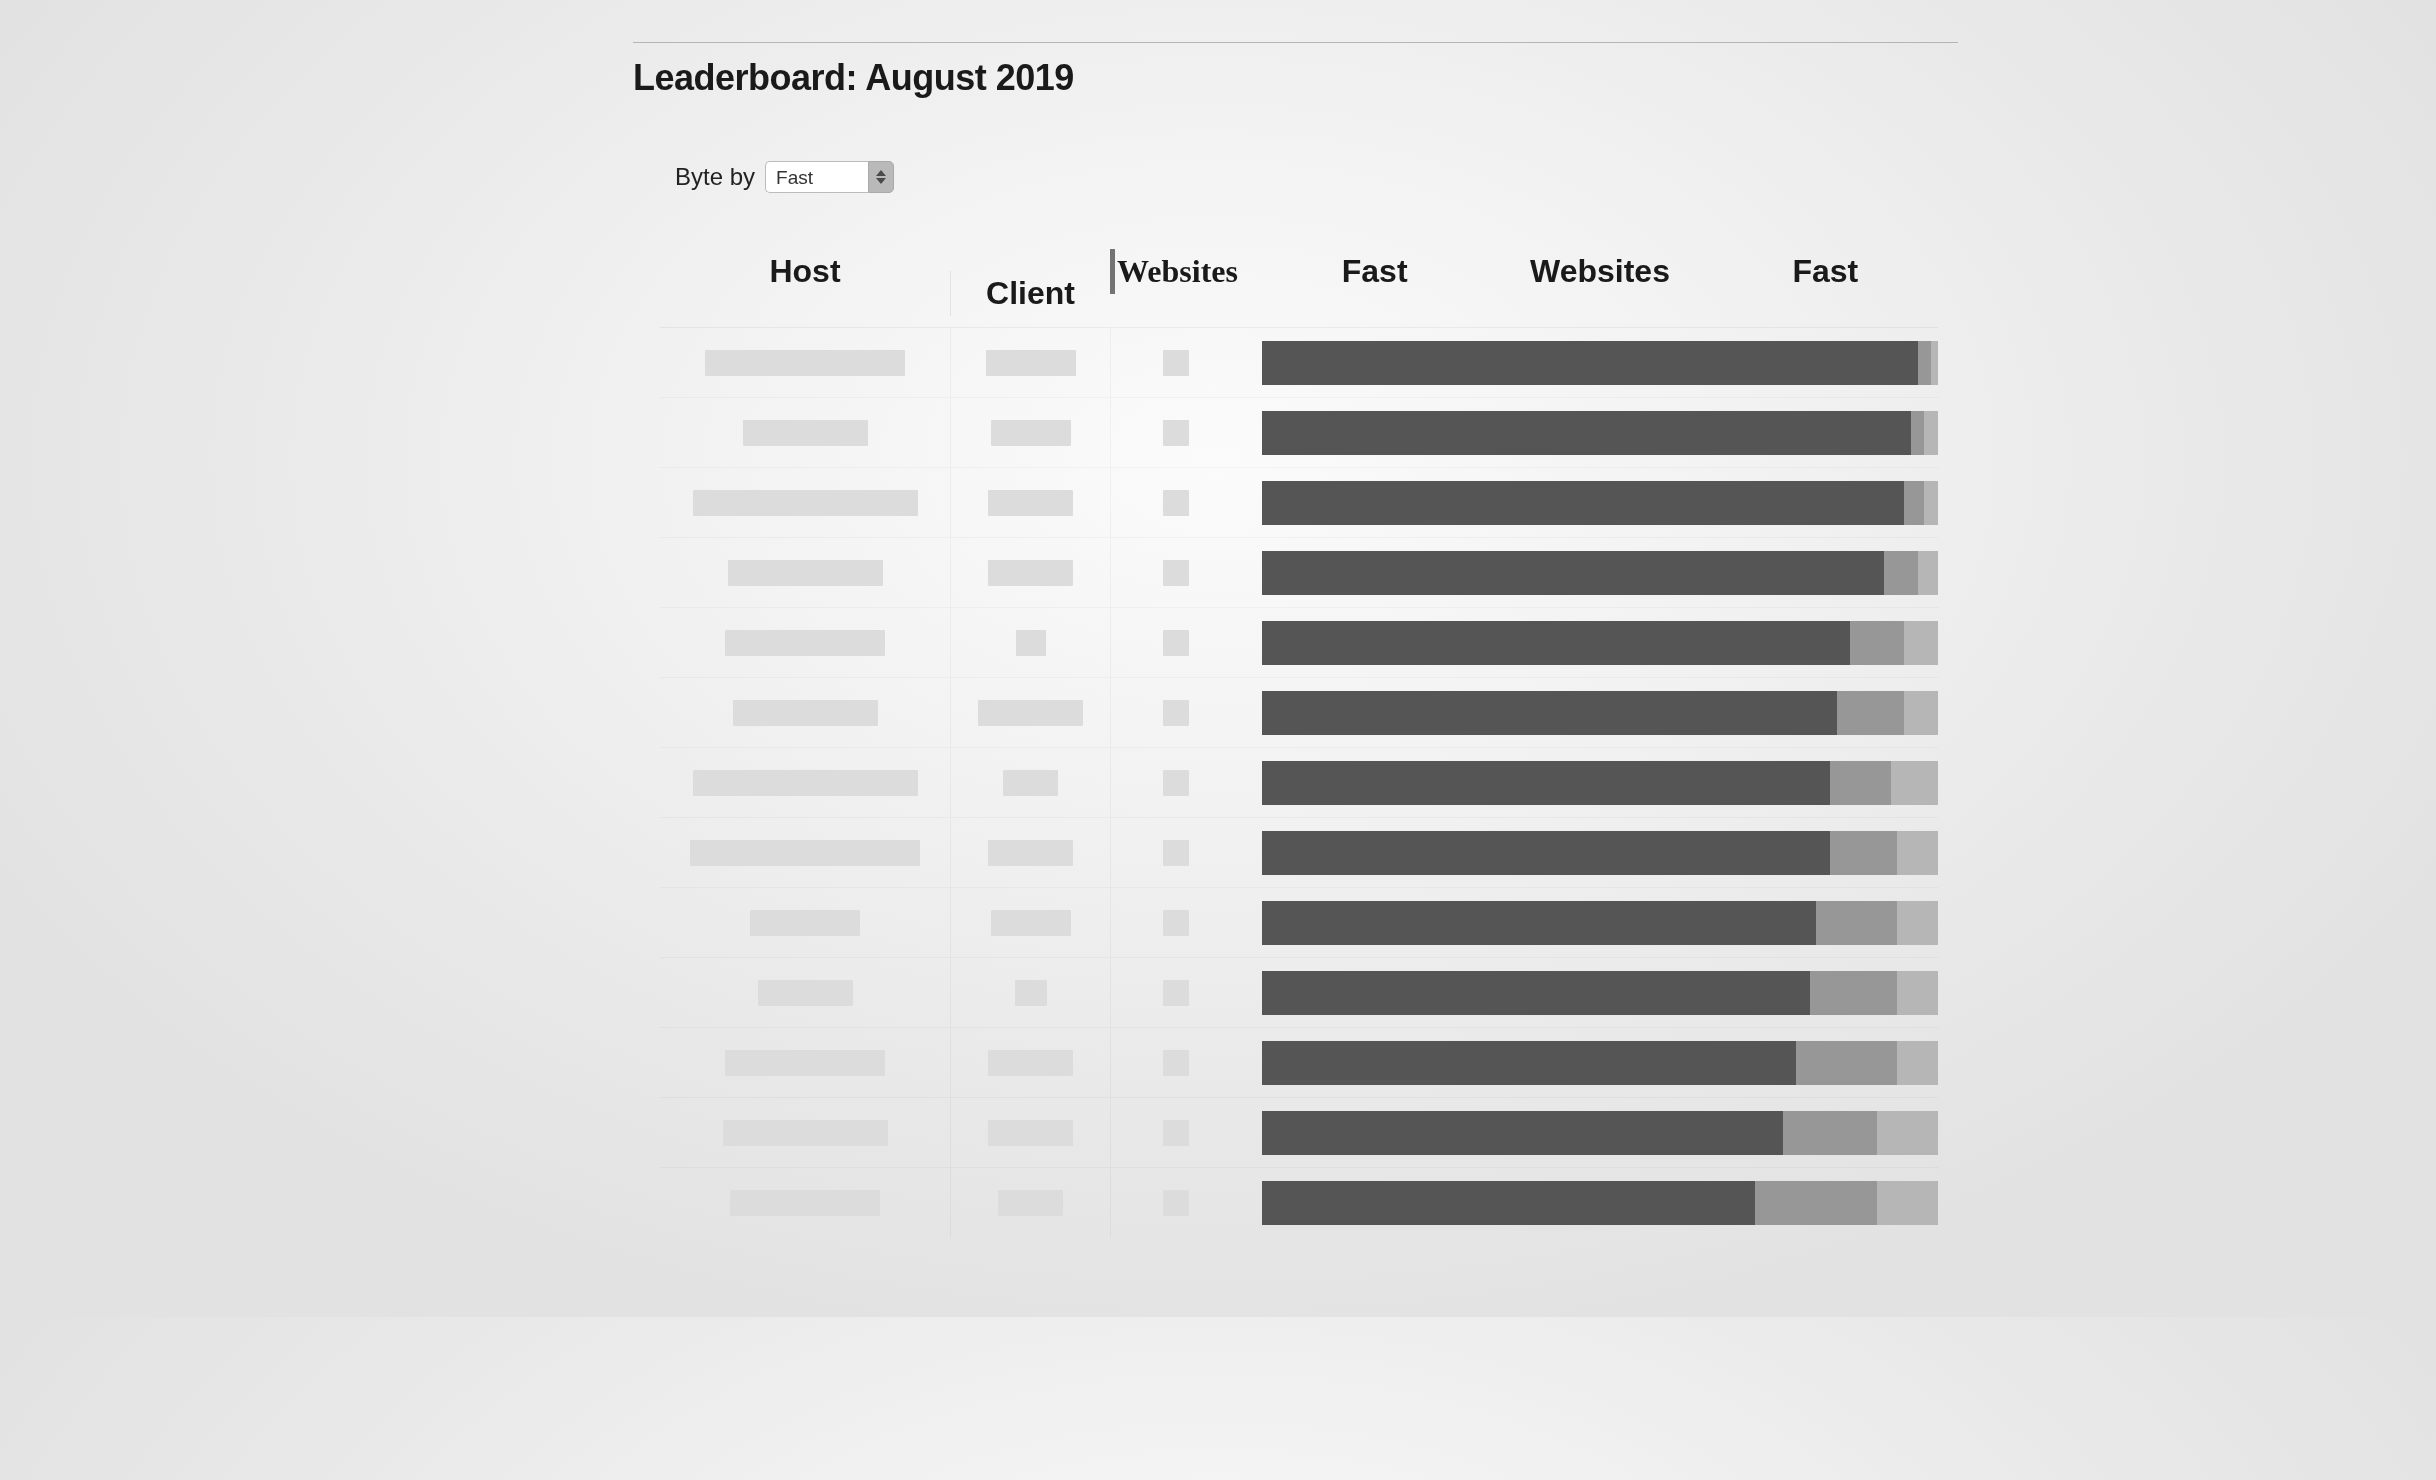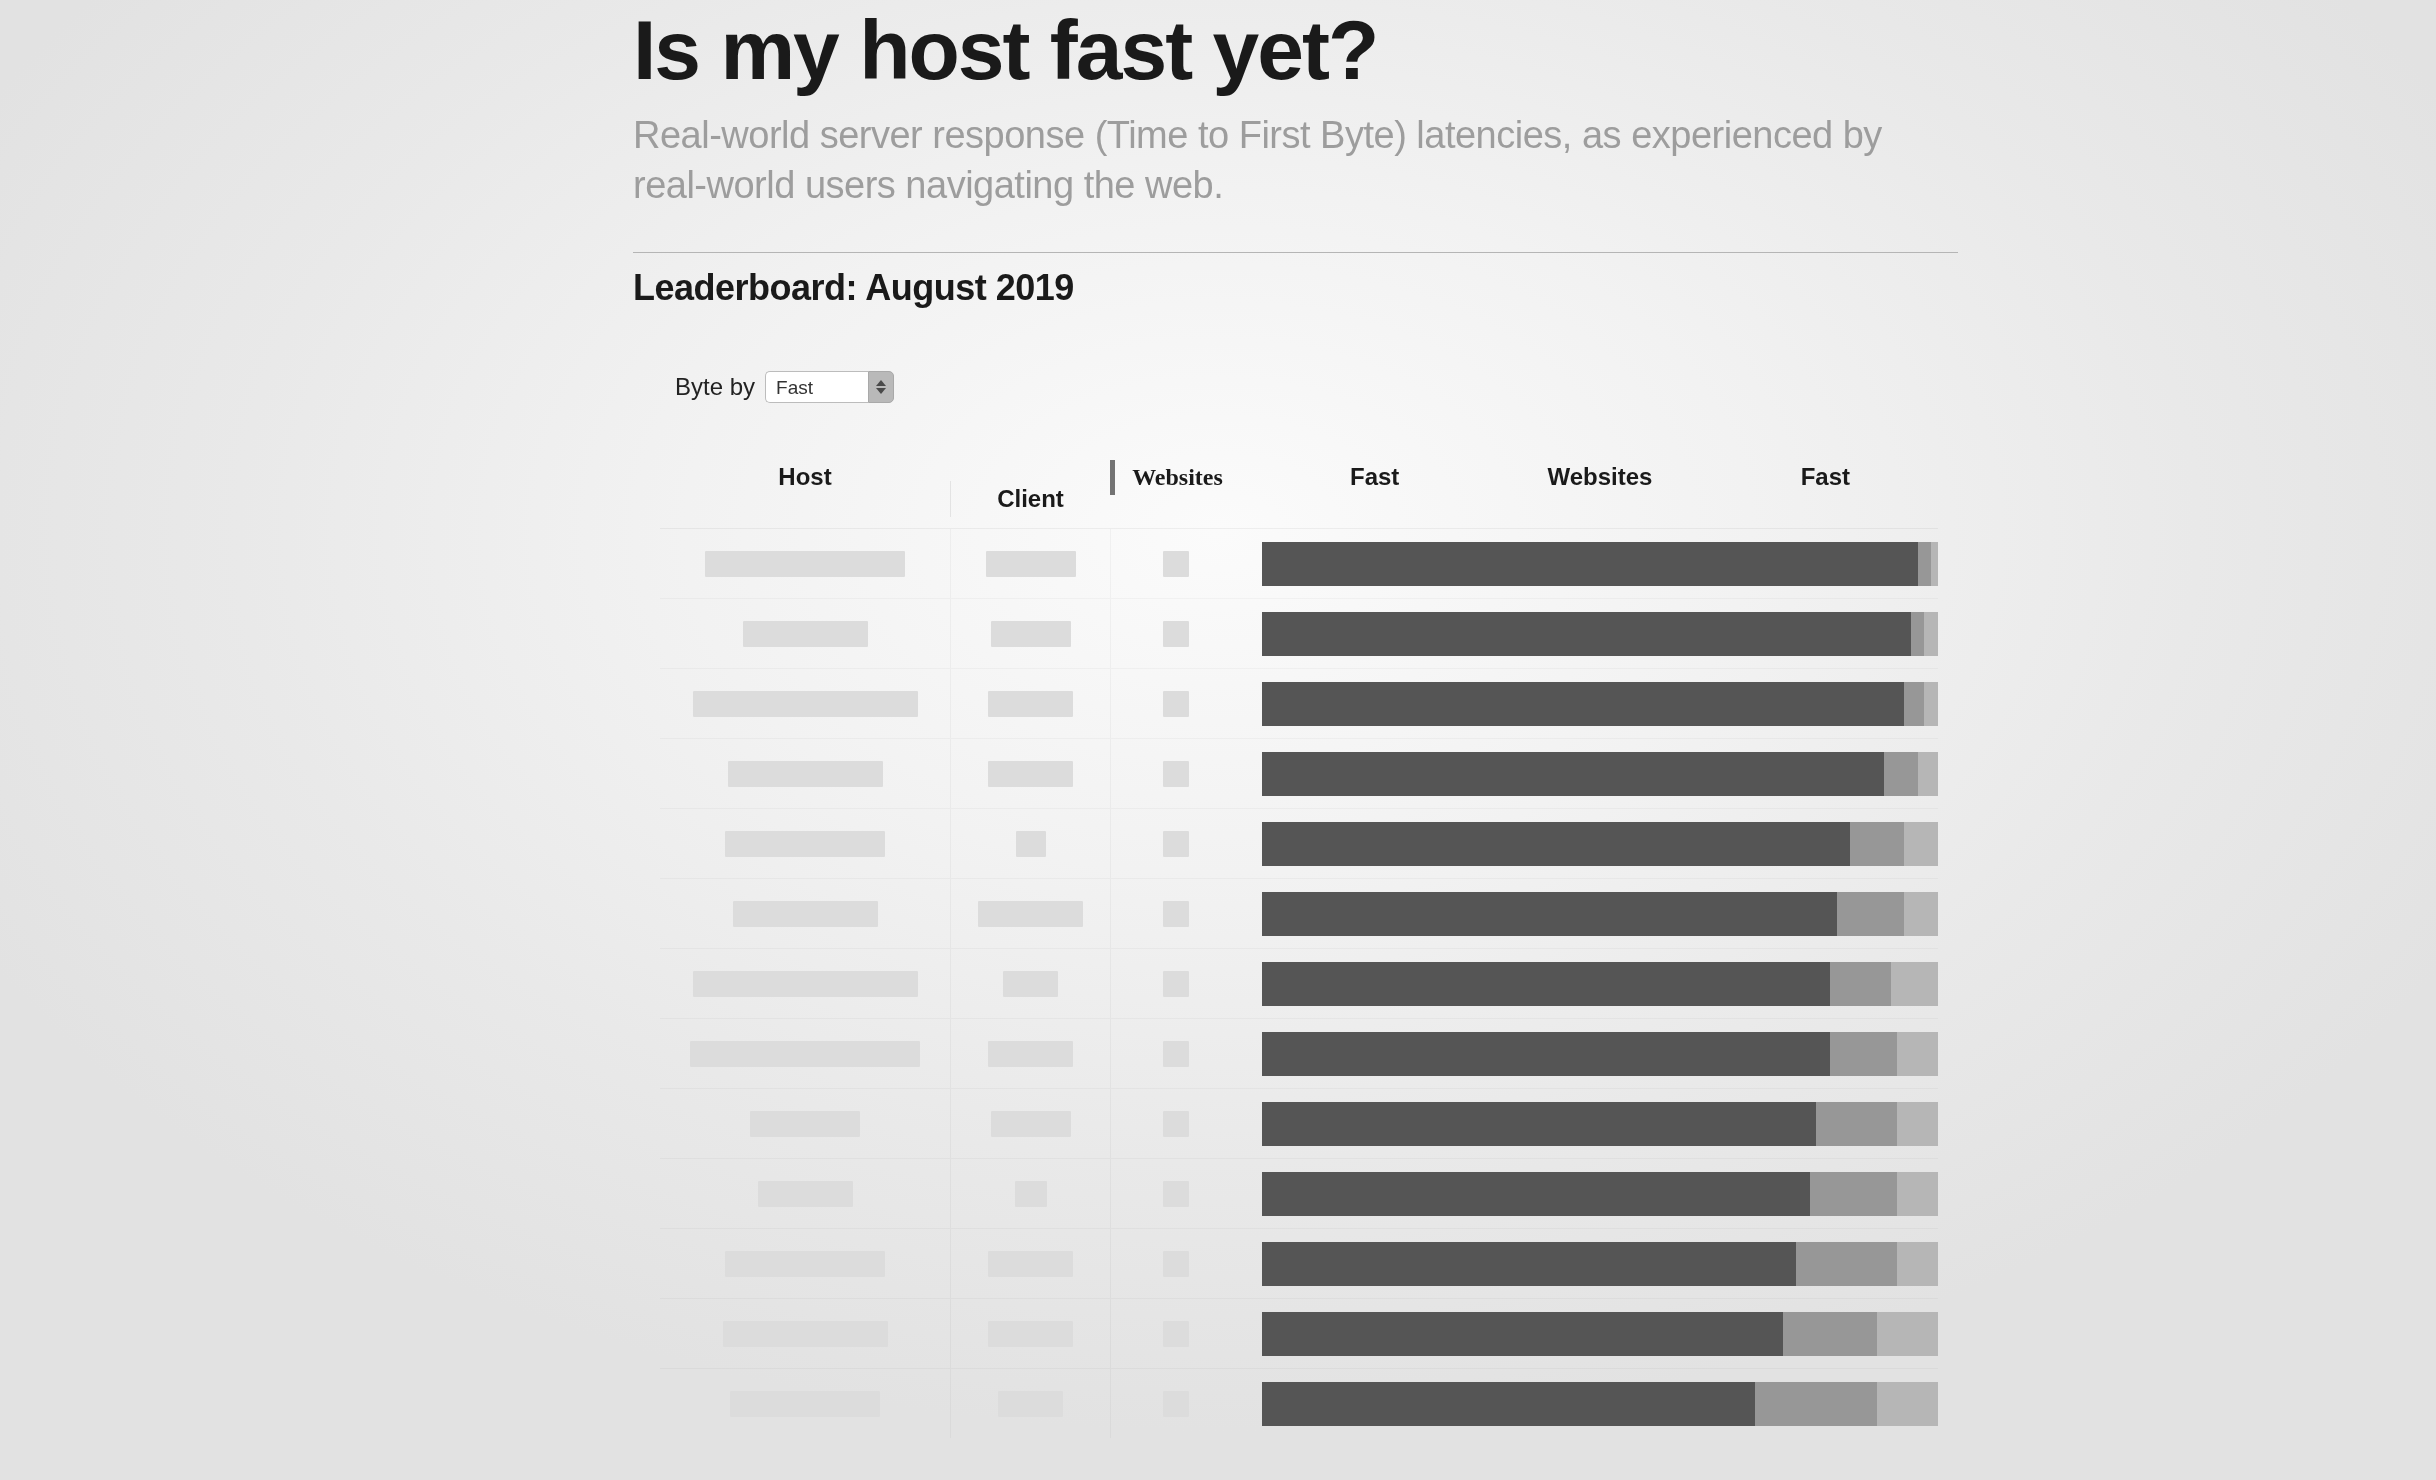--- a/index.html
+++ b/index.html
@@ -93,21 +93,21 @@
     margin-top: 34px;
     padding-left: 182px;
     padding-right: 20px;
   }
   .thead, .row {
     display: grid;
     grid-template-columns: 290px 160px 130px 1fr;
     align-items: center;
   }
   .thead {
-    font-size: 24px;
+    font-size: 32px;
     font-weight: 600;
     color: #1a1a1a;
     padding-bottom: 10px;
   }
   .th-host   { text-align: center; }
   .th-client { text-align: center; border-left: 1px solid #e3e3e3; padding: 4px 0; margin-top: 44px; }
   .th-sites  { text-align: center; border-left: 5px solid #737373; padding: 4px 0; font-family: Liberation Serif, serif; }
   .th-bars {
     display: grid;
     grid-template-columns: 1fr 1fr 1fr;
@@ -164,24 +164,20 @@
   }
   .seg-fast { background: #555555; }
   .seg-avg  { background: #979797; }
   .seg-slow { background: #b6b6b6; }
 </style>
 </head>
 <body>
 
 <div class="page">
 
-  <div class="header">
-    <h1 class="title">Is my host fast yet?</h1>
-    <p class="subtitle">Real-world server response (Time to First Byte) latencies, as experienced by real-world users navigating the web.</p>
-  </div>
 
   <hr class="divider">
 
   <h2 class="leaderboard-title">Leaderboard: August 2019</h2>
 
   <div class="controls">
     <label>Byte by</label>
     <div class="select-wrap">
       <select id="sort-select"><option>Fast</option><option>Average</option><option>Slow</option><option>Host</option><option>Websites</option></select>
       <span class="select-arrows">

